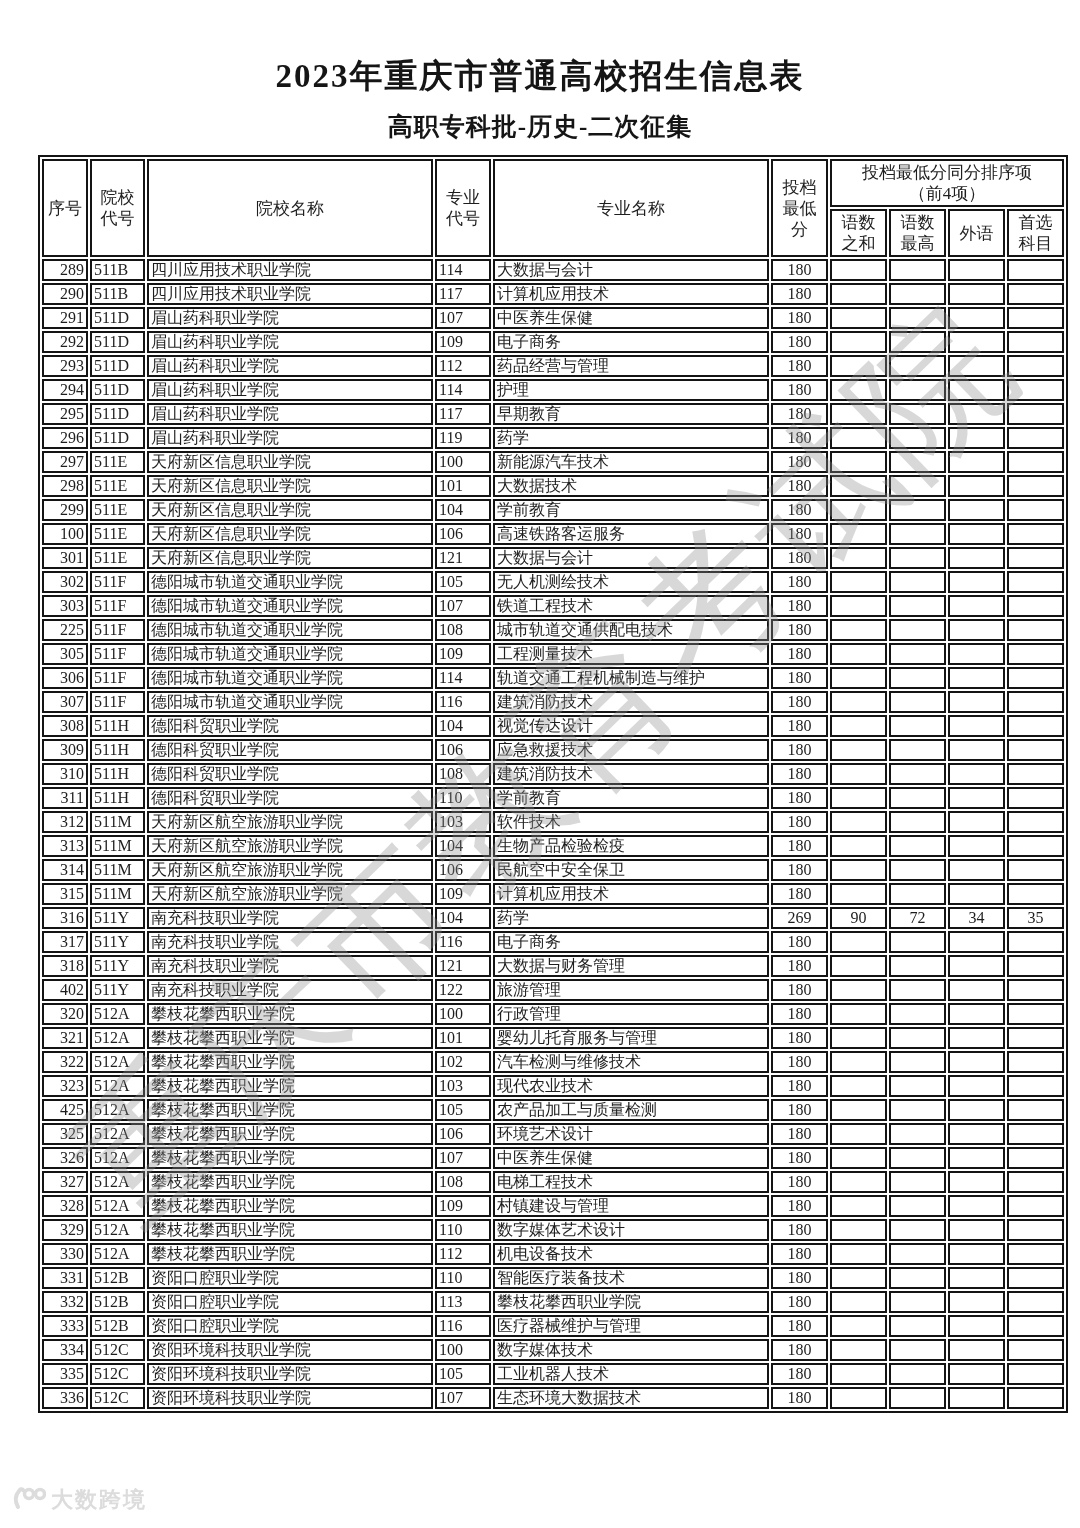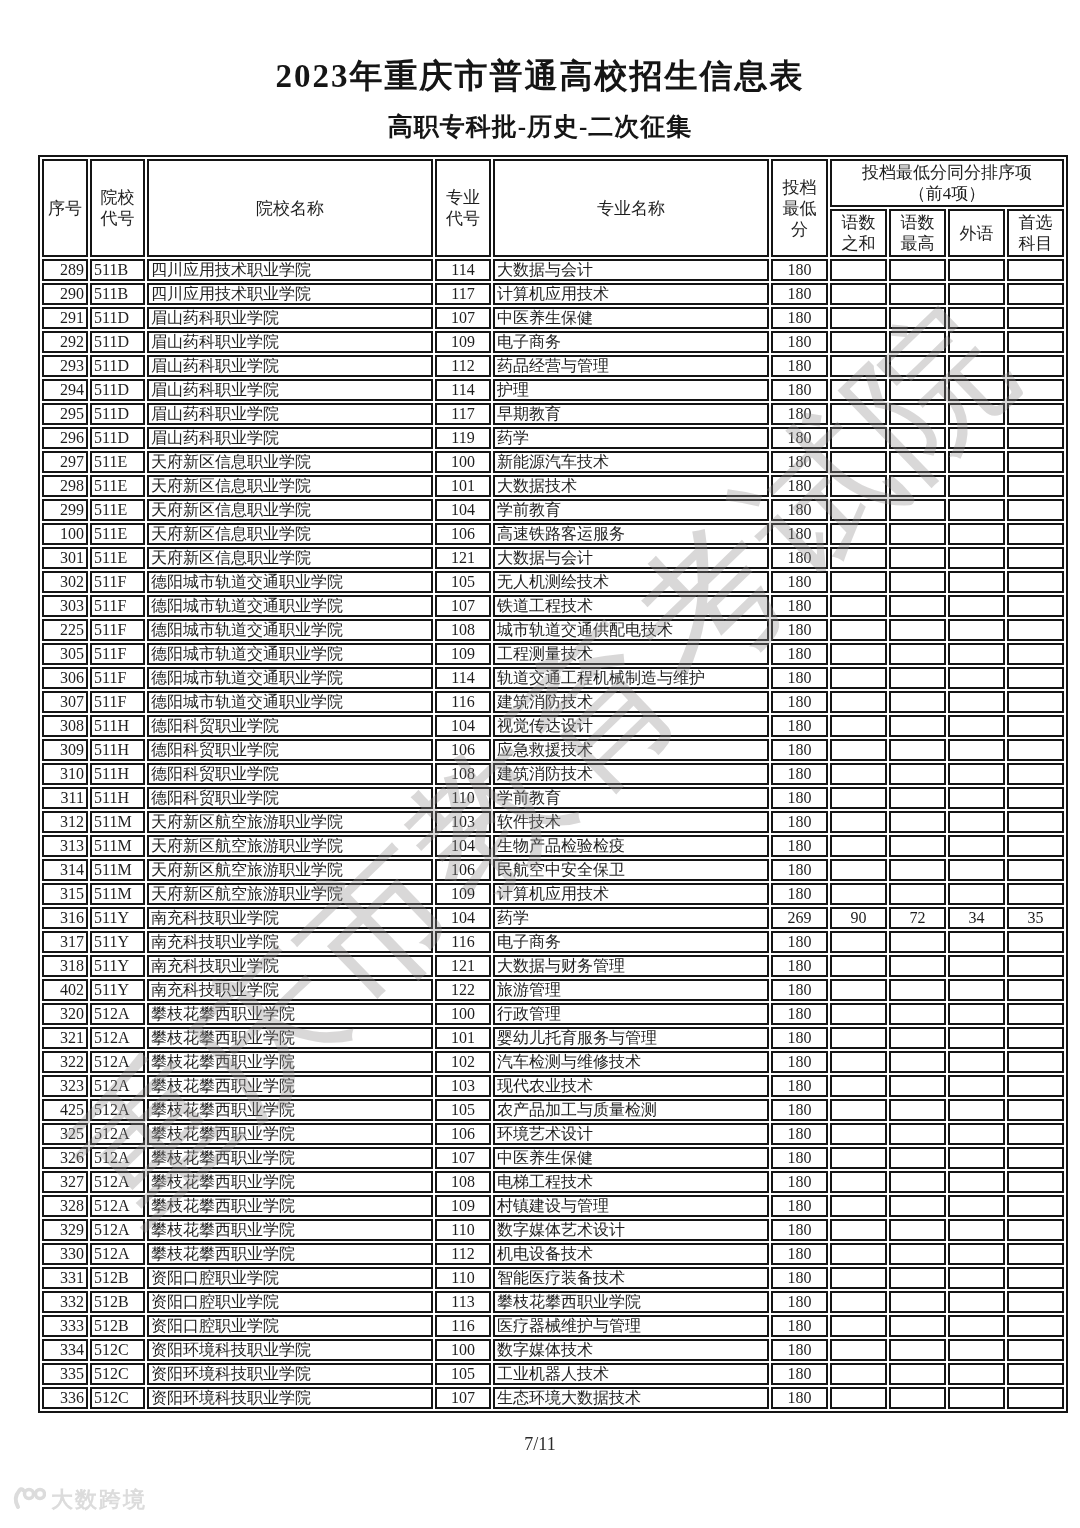--- a/index.html
+++ b/index.html
@@ -28,21 +28,21 @@
     font-size:17px; line-height:21px; text-align:center; white-space:pre-line; padding:1px 0;
   }
   tr.h1 th { height:40px; }
   tr.h2 th { height:44px; }
   table.grid td {
     height:18px; font-size:16px; line-height:18px; white-space:nowrap; padding:0 2px;
   }
   td.c-seq   { text-align:right; padding-right:2px; }
   td.c-code  { text-align:left;  padding-left:4px; }
   td.c-name  { text-align:left;  padding-left:5px; }
-  td.c-mcode { text-align:center;  padding-left:5px; }
+  td.c-mcode { text-align:left;  padding-left:5px; }
   td.c-mname { text-align:left;  padding-left:5px; }
   td.c-score { text-align:center; }
   td.c-tie   { text-align:center; }
   .watermark {
     position:absolute; top:688px; left:-70px; width:1220px; height:160px;
     text-align:center; font-size:150px; line-height:160px; white-space:nowrap;
     letter-spacing:4px; color:rgba(145,141,141,0.34);
     transform:rotate(-44deg); transform-origin:center center;
     pointer-events:none; z-index:5; font-weight:normal;
   }
@@ -681,21 +681,20 @@
           <td class="c-mname">生态环境大数据技术</td>
           <td class="c-score">180</td>
           <td class="c-tie"></td>
           <td class="c-tie"></td>
           <td class="c-tie"></td>
           <td class="c-tie"></td>
         </tr>
       </tbody>
   </table>
 
-  <div class="page-number">7/11</div>
 
   <div class="brand-logo">
     <span class="logo-mark">
       <svg width="36" height="28" viewBox="0 0 36 28" aria-hidden="true">
         <path d="M8 23 Q3 14 9 7 Q11 4 13 6" fill="none" stroke="#dcdcdc" stroke-width="4" stroke-linecap="round"></path>
         <circle cx="19" cy="10" r="4.5" fill="none" stroke="#dcdcdc" stroke-width="3.5"></circle>
         <circle cx="30" cy="10" r="4.5" fill="none" stroke="#dcdcdc" stroke-width="3.5"></circle>
       </svg>
     </span>
     <span class="logo-text">大数跨境</span>

